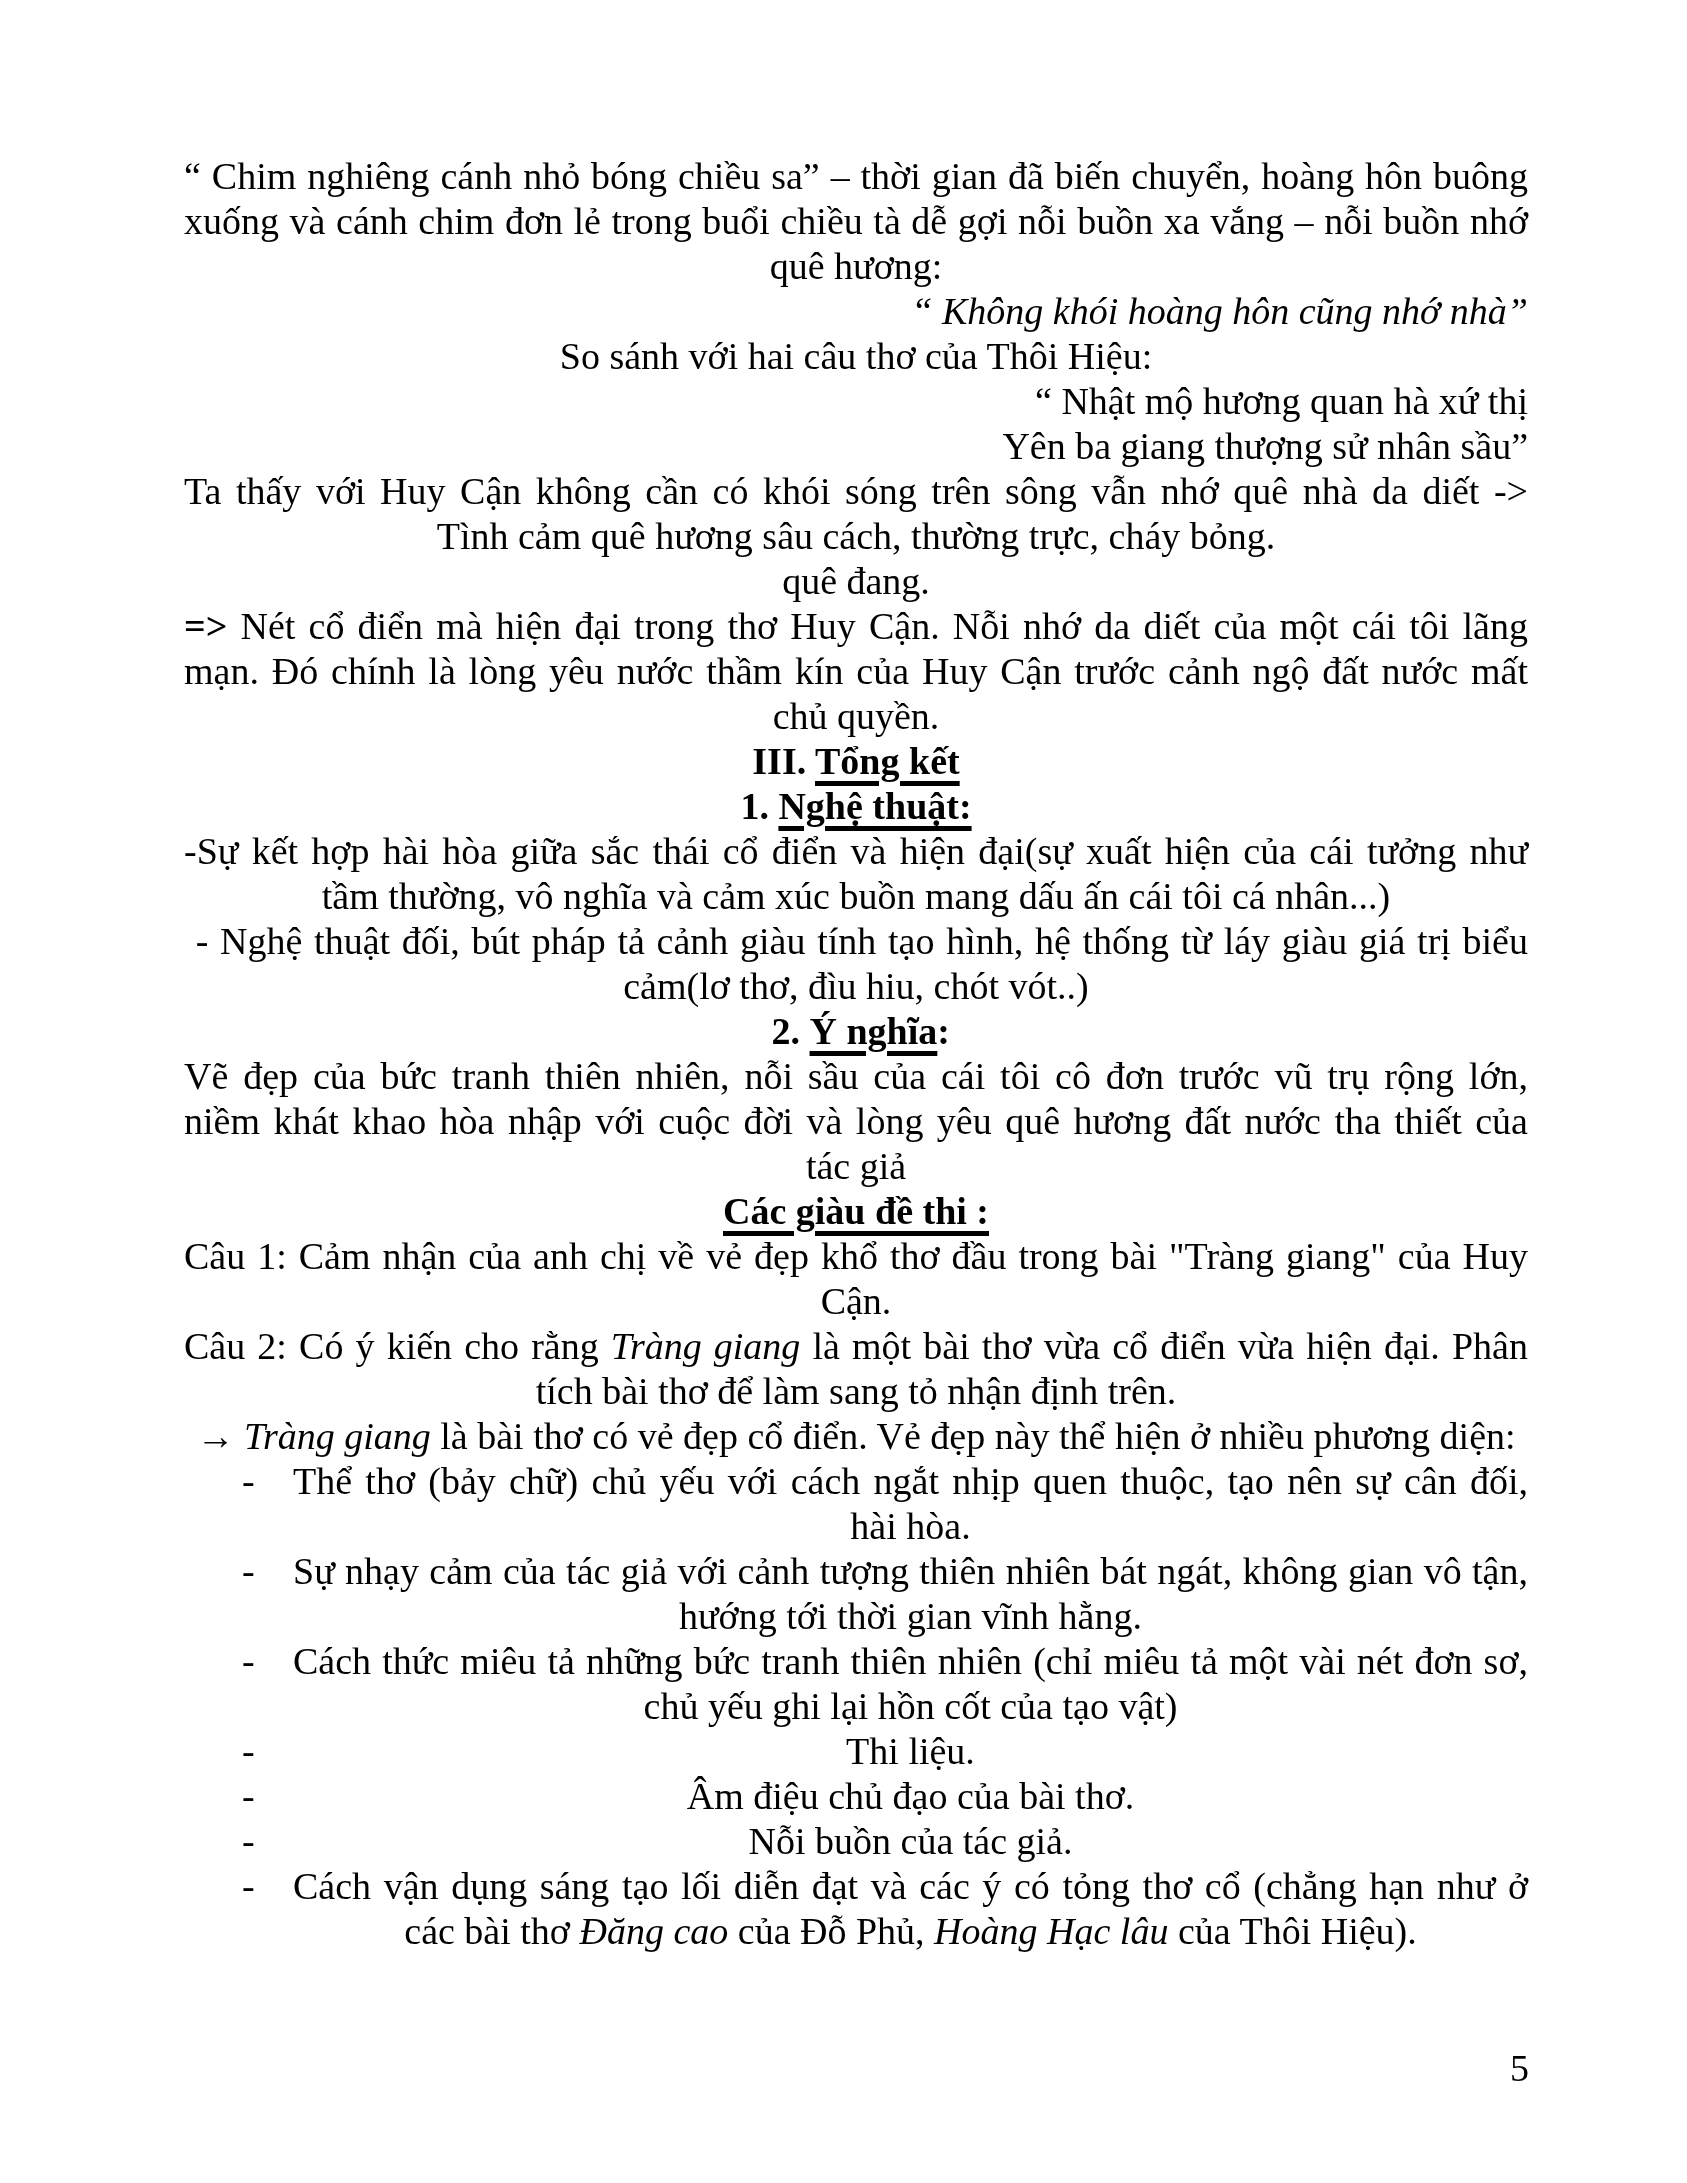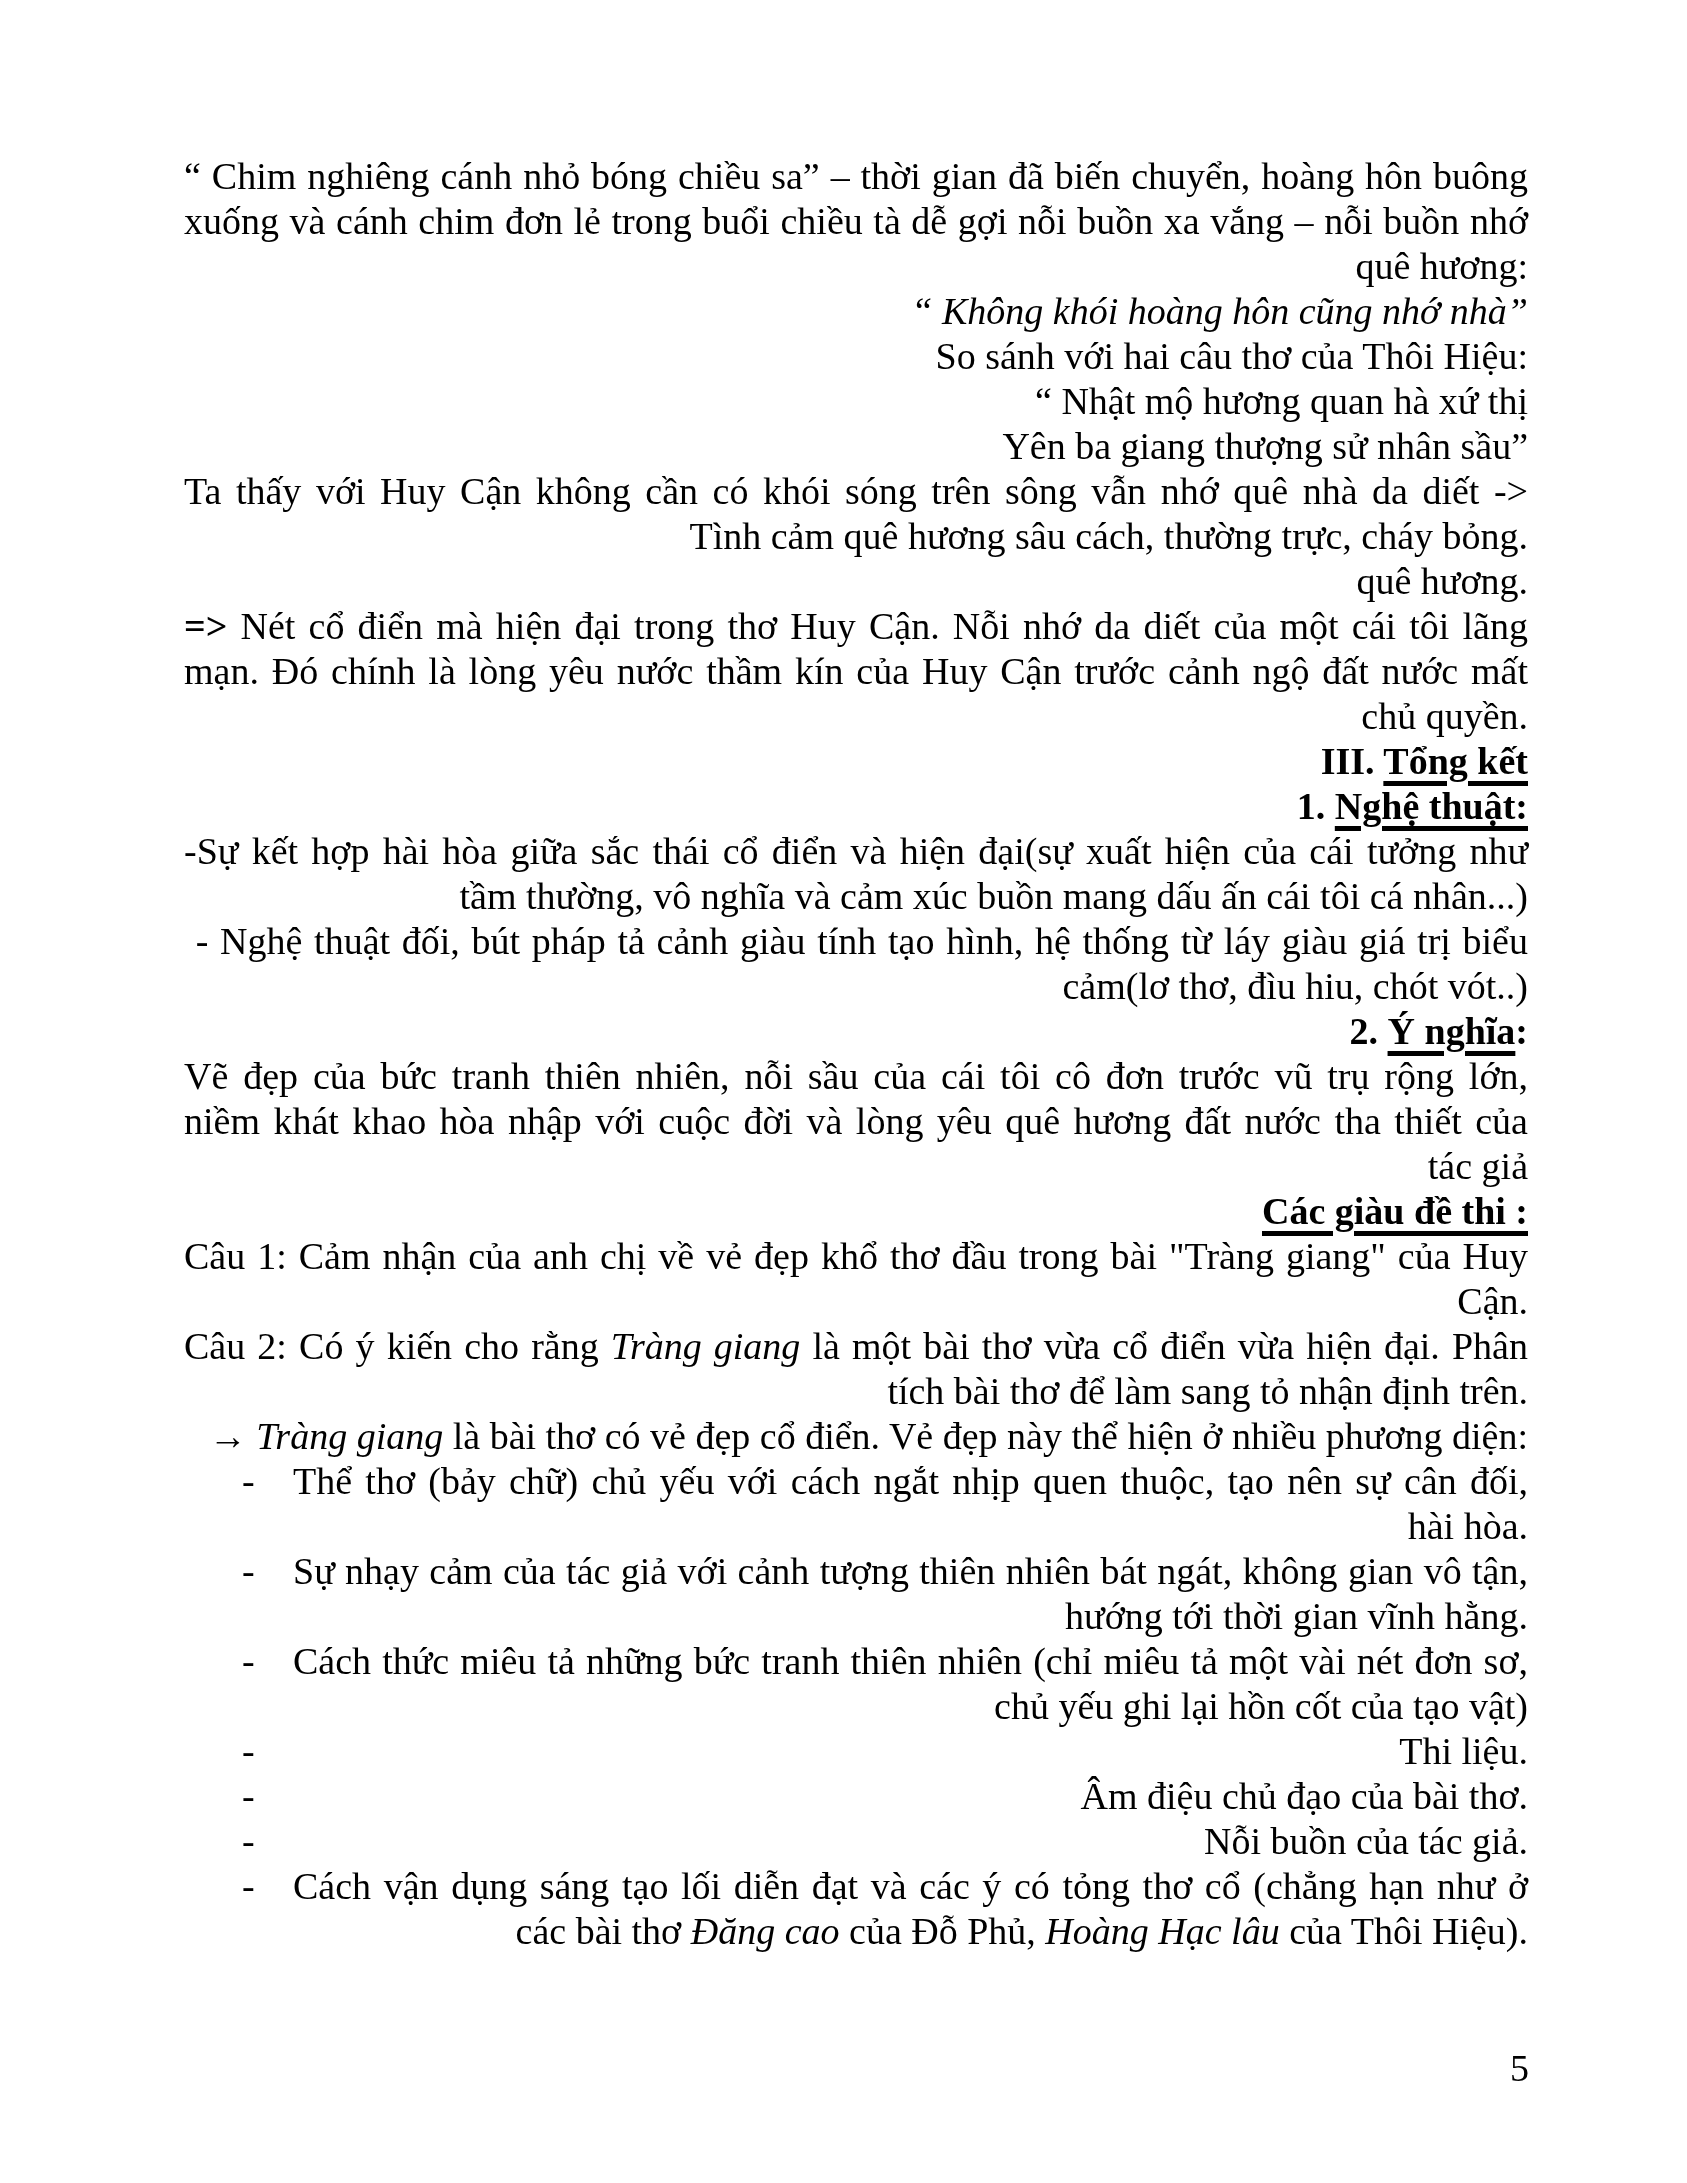--- a/index.html
+++ b/index.html
@@ -23,21 +23,21 @@
     width: 1344px;
   }
   .line {
     font-size: 38px;
     line-height: 45px;
     margin: 0;
     color: #000000;
   }
   
   .jf { text-align: justify; text-align-last: justify; }
-  .lt { text-align: right; }
+  .lt { text-align: center; }
   .ct { text-align: right; }
   
   .li1, .li2 { padding-left: 109px; }
   .li1 { position: relative; }
   .li-marker { position: absolute; left: 58px; top: 0; }
   
   .b  { font-weight: bold; }
   .i  { font-style: italic; }
   .bu {
     font-weight: bold;
@@ -62,21 +62,21 @@
   <div class="content">
       <div class="line jf"><span>“ Chim nghiêng cánh nhỏ bóng chiều sa” – thời gian đã biến chuyển, hoàng hôn buông</span></div>
       <div class="line jf"><span>xuống và cánh chim đơn lẻ trong buổi chiều tà dễ gợi nỗi buồn xa vắng – nỗi buồn nhớ</span></div>
       <div class="line lt"><span>quê hương:</span></div>
       <div class="line ct"><span class="i">“ Không khói hoàng hôn cũng nhớ nhà”</span></div>
       <div class="line lt"><span>So sánh với hai câu thơ của Thôi Hiệu:</span></div>
       <div class="line ct"><span>“ Nhật mộ hương quan hà xứ thị</span></div>
       <div class="line ct"><span>Yên ba giang thượng sử nhân sầu”</span></div>
       <div class="line jf"><span>Ta thấy với Huy Cận không cần có khói sóng trên sông vẫn nhớ quê nhà da diết -&gt;</span></div>
       <div class="line lt"><span>Tình cảm quê hương sâu cách, thường trực, cháy bỏng.</span></div>
-      <div class="line lt"><span>quê hương.</span></div>
+      <div class="line lt"><span>quê đang.</span></div>
       <div class="line jf"><span class="b">=&gt;</span><span> Nét cổ điển mà hiện đại trong thơ Huy Cận. Nỗi nhớ da diết của một cái tôi lãng</span></div>
       <div class="line jf"><span>mạn. Đó chính là lòng yêu nước thầm kín của Huy Cận trước cảnh ngộ đất nước mất</span></div>
       <div class="line lt"><span>chủ quyền.</span></div>
       <div class="line lt"><span class="b">III. </span><span class="bu">Tổng kết</span></div>
       <div class="line lt"><span class="b">1. </span><span class="bu">Nghệ thuật:</span></div>
       <div class="line jf"><span>-Sự kết hợp hài hòa giữa sắc thái cổ điển và hiện đại(sự xuất hiện của cái tưởng như</span></div>
       <div class="line lt"><span>tầm thường, vô nghĩa và cảm xúc buồn mang dấu ấn cái tôi cá nhân...)</span></div>
       <div class="line jf"><span>&nbsp;- Nghệ thuật đối, bút pháp tả cảnh giàu tính tạo hình, hệ thống từ láy giàu giá trị biểu</span></div>
       <div class="line lt"><span>cảm(lơ thơ, đìu hiu, chót vót..)</span></div>
       <div class="line lt"><span class="b">&nbsp;2. </span><span class="bu">Ý nghĩa</span><span class="b">:</span></div>

